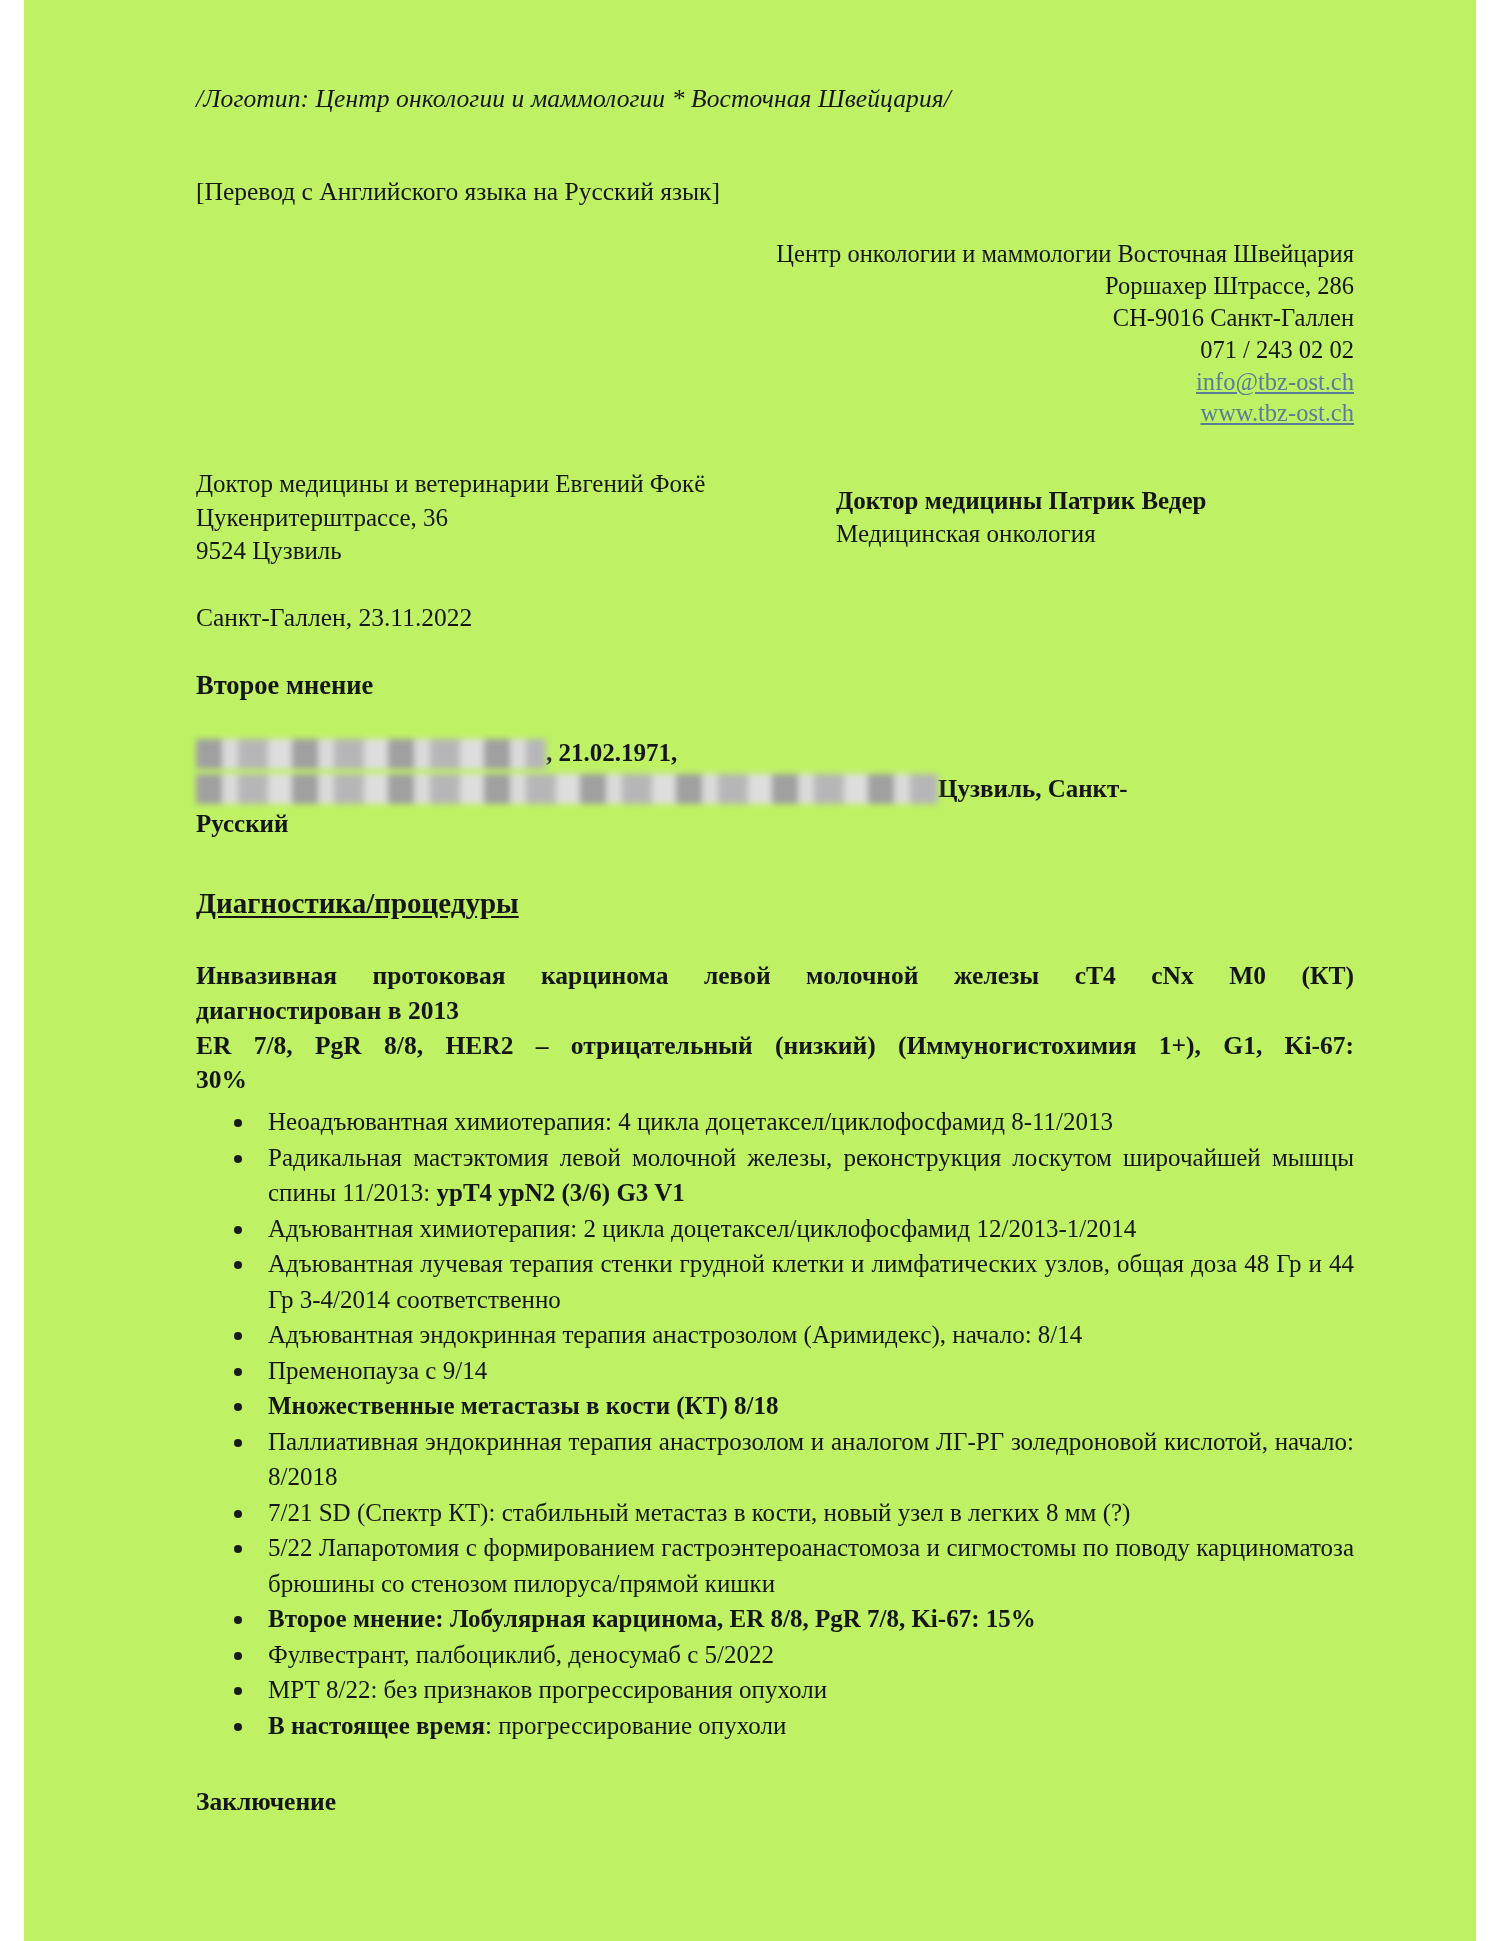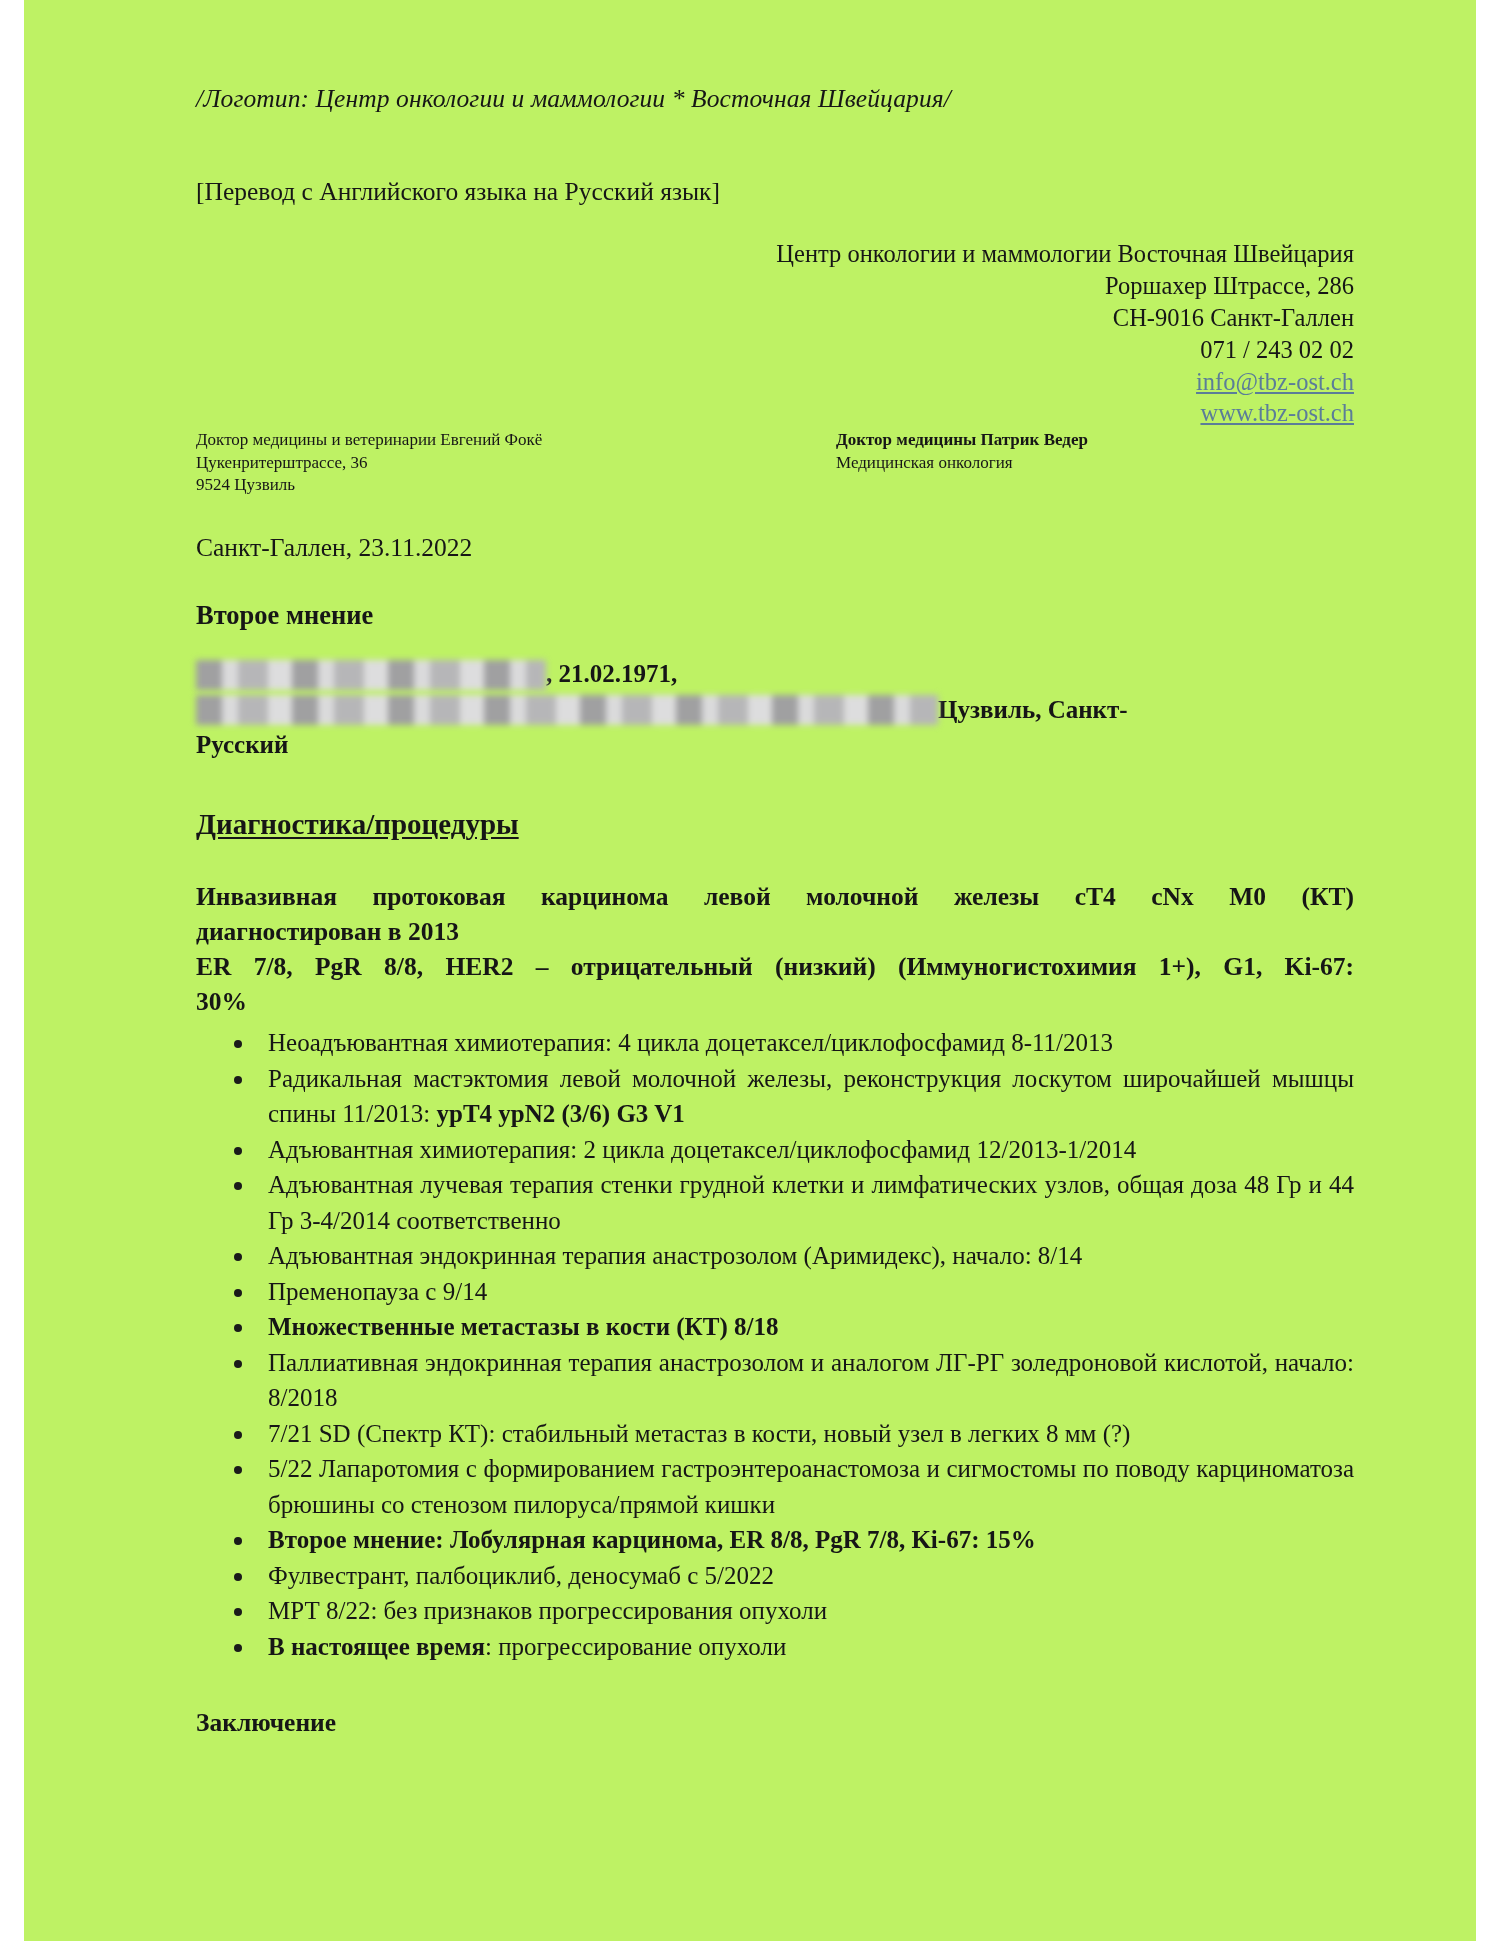--- a/index.html
+++ b/index.html
@@ -56,22 +56,24 @@
   .clinic-address a,
   .clinic-address .link {
     color: #5b7d99;
     text-decoration: underline;
     text-underline-offset: 2px;
   }
 
   
   .parties {
     display: flex;
-    font-size: 17px;
+    margin-top: 38px;
+    font-size: 25px;
     line-height: 1.33;
+    align-items: center;
   }
   .parties .col-left { width: 640px; flex: 0 0 640px; }
   .parties .col-right { flex: 1 1 auto; }
   .parties .line { display: block; }
   .parties .bold { font-weight: bold; }
 
   
   .place-date {
     margin-top: 36px;
     font-size: 25.5px;
@@ -81,21 +83,21 @@
   
   .doc-title {
     margin-top: 36px;
     font-size: 26.5px;
     font-weight: bold;
     line-height: 1.2;
   }
 
   
   .patient-block {
-    margin-top: 25px;
+    margin-top: 34px;
     font-size: 25px;
     font-weight: bold;
     line-height: 1.42;
   }
   .patient-row {
     display: block;
     position: relative;
     white-space: nowrap;
   }
   .redacted {

